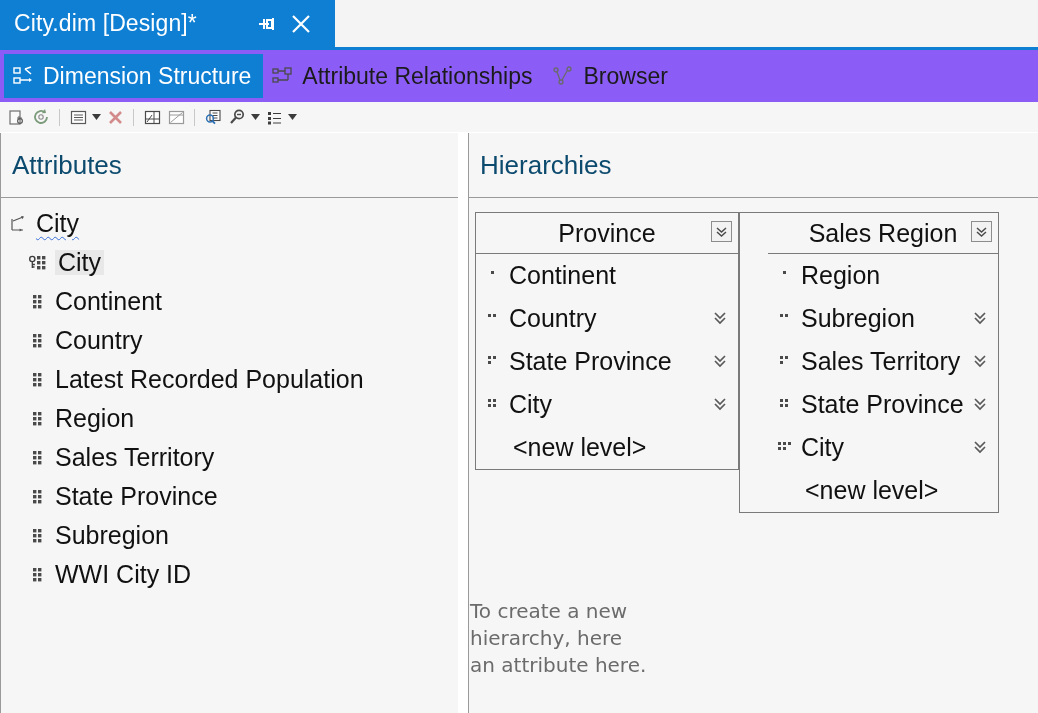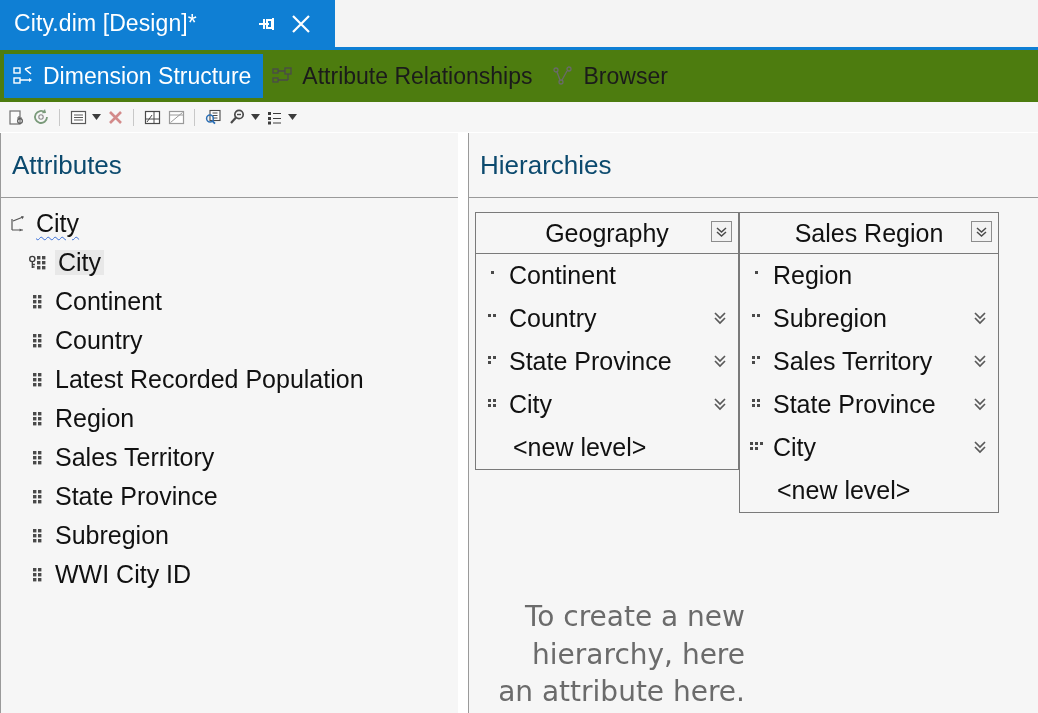--- a/index.html
+++ b/index.html
@@ -28,21 +28,21 @@
   .tb-icon { position:absolute; top:11px; width:26px; height:26px; }
   .tb-pin { left:253px; }
   .tb-close { left:288px; }
   .titlebar-underline {
     position:absolute; left:0; top:47px; width:1038px; height:3px; background:#0f7fd4;
   }
 
   
   .tabstrip {
     position:absolute; left:0; top:50px; width:1038px; height:52px;
-    background:#4d7c0f; display:flex; align-items:center;
+    background:#8b5cf6; display:flex; align-items:center;
   }
   .vtab {
     display:flex; align-items:center; height:44px; padding:0 12px 0 8px;
     font-size:23px; color:#1b1b1b; white-space:nowrap; cursor:default;
   }
   .vtab.active { background:#0f7fd4; color:#ffffff; margin-left:4px; }
   .vtab .vt-ico { width:22px; height:22px; margin-right:9px; flex:0 0 auto; }
   .vtab-label { line-height:1; }
 
   
@@ -110,21 +110,21 @@
   .hlvl-ico { width:18px; height:18px; margin-right:7px; flex:0 0 auto; }
   .hlvl-label { font-size:25px; color:#111111; white-space:nowrap; line-height:1; }
   .hlvl-chev { position:absolute; right:9px; top:12px; width:18px; height:18px; }
   .hnew {
     display:flex; align-items:center; height:43px; padding-left:37px;
   }
   .hnew-label { font-size:25px; color:#111111; }
 
   .drag-hint {
     position:absolute; left:470px; top:598px; width:275px;
-    text-align:right; color:#6b6b6b; font-size:28px; line-height:1.34;
+    text-align:left; color:#6b6b6b; font-size:20px; line-height:1.34;
     font-family:"DejaVu Sans", sans-serif;
   }
   .dh-line { display:block; }
 </style>
 </head>
 <body>
 
 <div id="root">
 
   <div class="titlebar">
@@ -432,21 +432,21 @@
 
   <div class="panel-hier">
     <div class="panel-head">
       <span class="panel-head-title">Hierarchies</span>
     </div>
 
     <div class="hier-area">
 
       <div class="hbox" style="left:6px; top:14px; width:264px;">
         <div class="hbox-head">
-          <span class="hbox-title">Geography</span>
+          <span class="hbox-title">Province</span>
           <span class="hbox-collapse">
             <svg width="15" height="15" viewBox="0 0 15 15">
               <path d="M3 4 L7.5 8 L12 4 M3 8 L7.5 12 L12 8" stroke="#4a4a4a" stroke-width="1.5" fill="none"></path>
             </svg>
           </span>
         </div>
 
         <div class="hlvl">
           <span class="hlvl-ico">
             <svg width="18" height="18" viewBox="0 0 18 18">
@@ -502,21 +502,21 @@
               <path d="M4 4 L9 9 L14 4 M4 9 L9 14 L14 9" stroke="#5a5a5a" stroke-width="1.7" fill="none"></path>
             </svg>
           </span>
         </div>
 
         <div class="hnew">
           <span class="hnew-label">&lt;new level&gt;</span>
         </div>
       </div>
 
-      <div class="hbox" style="left:270px; top:14px; width:260px;">
+      <div class="hbox" style="left:270px; top:14px; width:260px;padding-left:28px;">
         <div class="hbox-head">
           <span class="hbox-title">Sales Region</span>
           <span class="hbox-collapse">
             <svg width="15" height="15" viewBox="0 0 15 15">
               <path d="M3 4 L7.5 8 L12 4 M3 8 L7.5 12 L12 8" stroke="#4a4a4a" stroke-width="1.5" fill="none"></path>
             </svg>
           </span>
         </div>
 
         <div class="hlvl">

